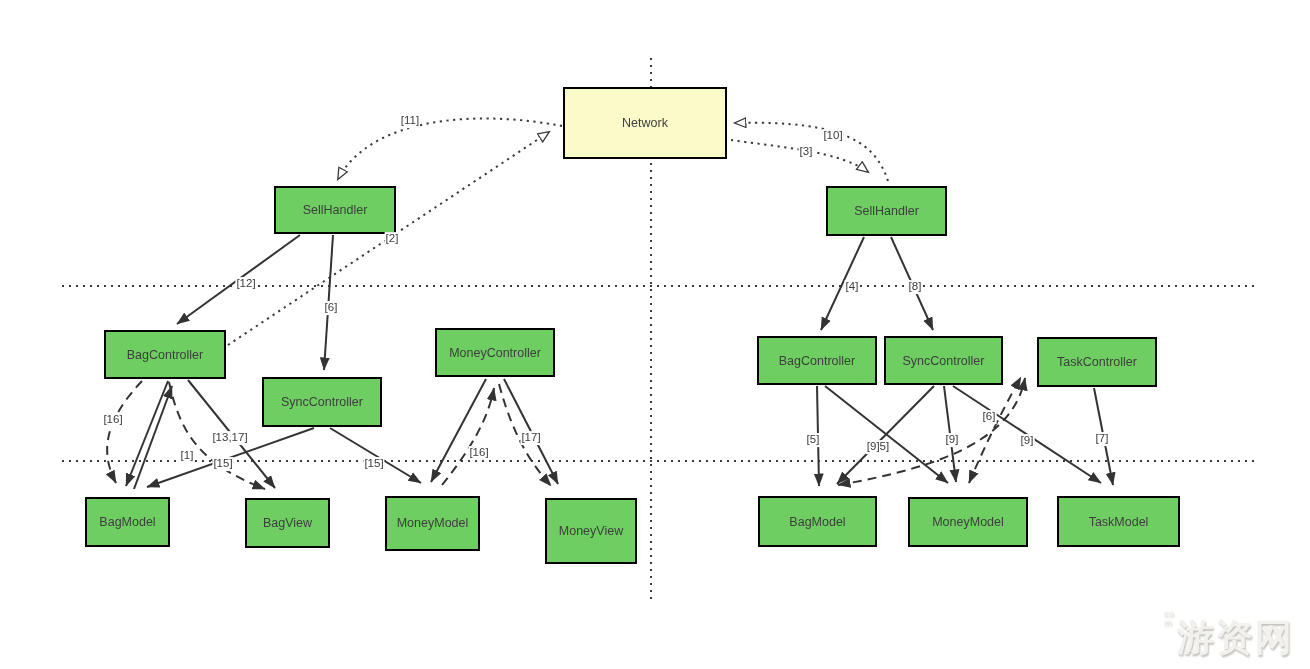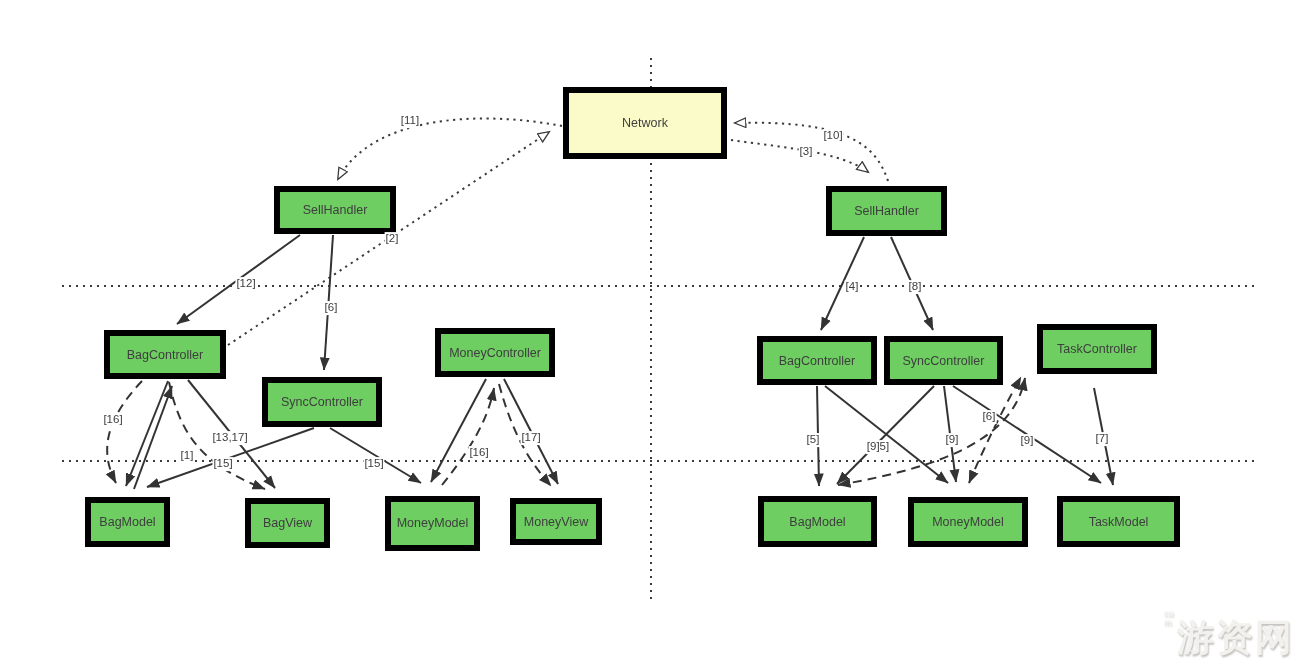--- a/index.html
+++ b/index.html
@@ -1,19 +1,19 @@
 <!DOCTYPE html>
 <html><head>
 <meta charset="utf-8">
 <style>
   html,body{margin:0;padding:0;background:#fff;}
   #stage{position:relative;width:1310px;height:669px;background:#ffffff;overflow:hidden;
          font-family:"Liberation Sans","DejaVu Sans",sans-serif;}
   #wires{position:absolute;left:0;top:0;z-index:1;}
-  .node{position:absolute;z-index:2;background:#6ece62;border:6px solid #000000;
+  .node{position:absolute;z-index:2;background:#6ece62;border:2px solid #000000;
         color:#3e3e3e;font-size:12.5px;display:flex;align-items:center;justify-content:center;
         text-align:center;box-sizing:border-box;}
   .node.yellow{background:#fbfbca;}
   .node .t{display:block;}
   .node.narrow .t{width:74px;word-break:break-all;line-height:1.3;}
   .elabel{position:absolute;z-index:3;transform:translate(-50%,-50%);background:#ffffff;
           color:#3d3d3d;font-size:11.5px;padding:0 1px;white-space:nowrap;line-height:1.2;}
   #watermark{position:absolute;z-index:4;right:16px;bottom:6px;display:flex;align-items:center;
              color:#f3f1ee;text-shadow:1px 2px 2px #c2c0bb;user-select:none;}
   #watermark .big{font-size:38px;font-weight:bold;letter-spacing:-1px;}
@@ -108,33 +108,33 @@
     </div>
 
   <div class="node" style="left:245px;top:498px;width:85px;height:50px;">
       <span class="t">BagView</span>
     </div>
 
   <div class="node narrow" style="left:385px;top:496px;width:95px;height:55px;">
       <span class="t">MoneyModel</span>
     </div>
 
-  <div class="node" style="left:510px;top:498px;width:92px;height:47px;">
+  <div class="node" style="left:545px;top:498px;width:92px;height:66px;">
       <span class="t">MoneyView</span>
     </div>
 
   <div class="node" style="left:757px;top:336px;width:120px;height:49px;">
       <span class="t">BagController</span>
     </div>
 
   <div class="node" style="left:884px;top:336px;width:119px;height:49px;">
       <span class="t">SyncController</span>
     </div>
 
-  <div class="node" style="left:1037px;top:324px;width:120px;height:50px;text-align:center;">
+  <div class="node" style="left:1037px;top:337px;width:120px;height:50px;text-align:center;">
       <span class="t">TaskController</span>
     </div>
 
   <div class="node" style="left:758px;top:496px;width:119px;height:51px;">
       <span class="t">BagModel</span>
     </div>
 
   <div class="node" style="left:908px;top:497px;width:120px;height:50px;">
       <span class="t">MoneyModel</span>
     </div>

